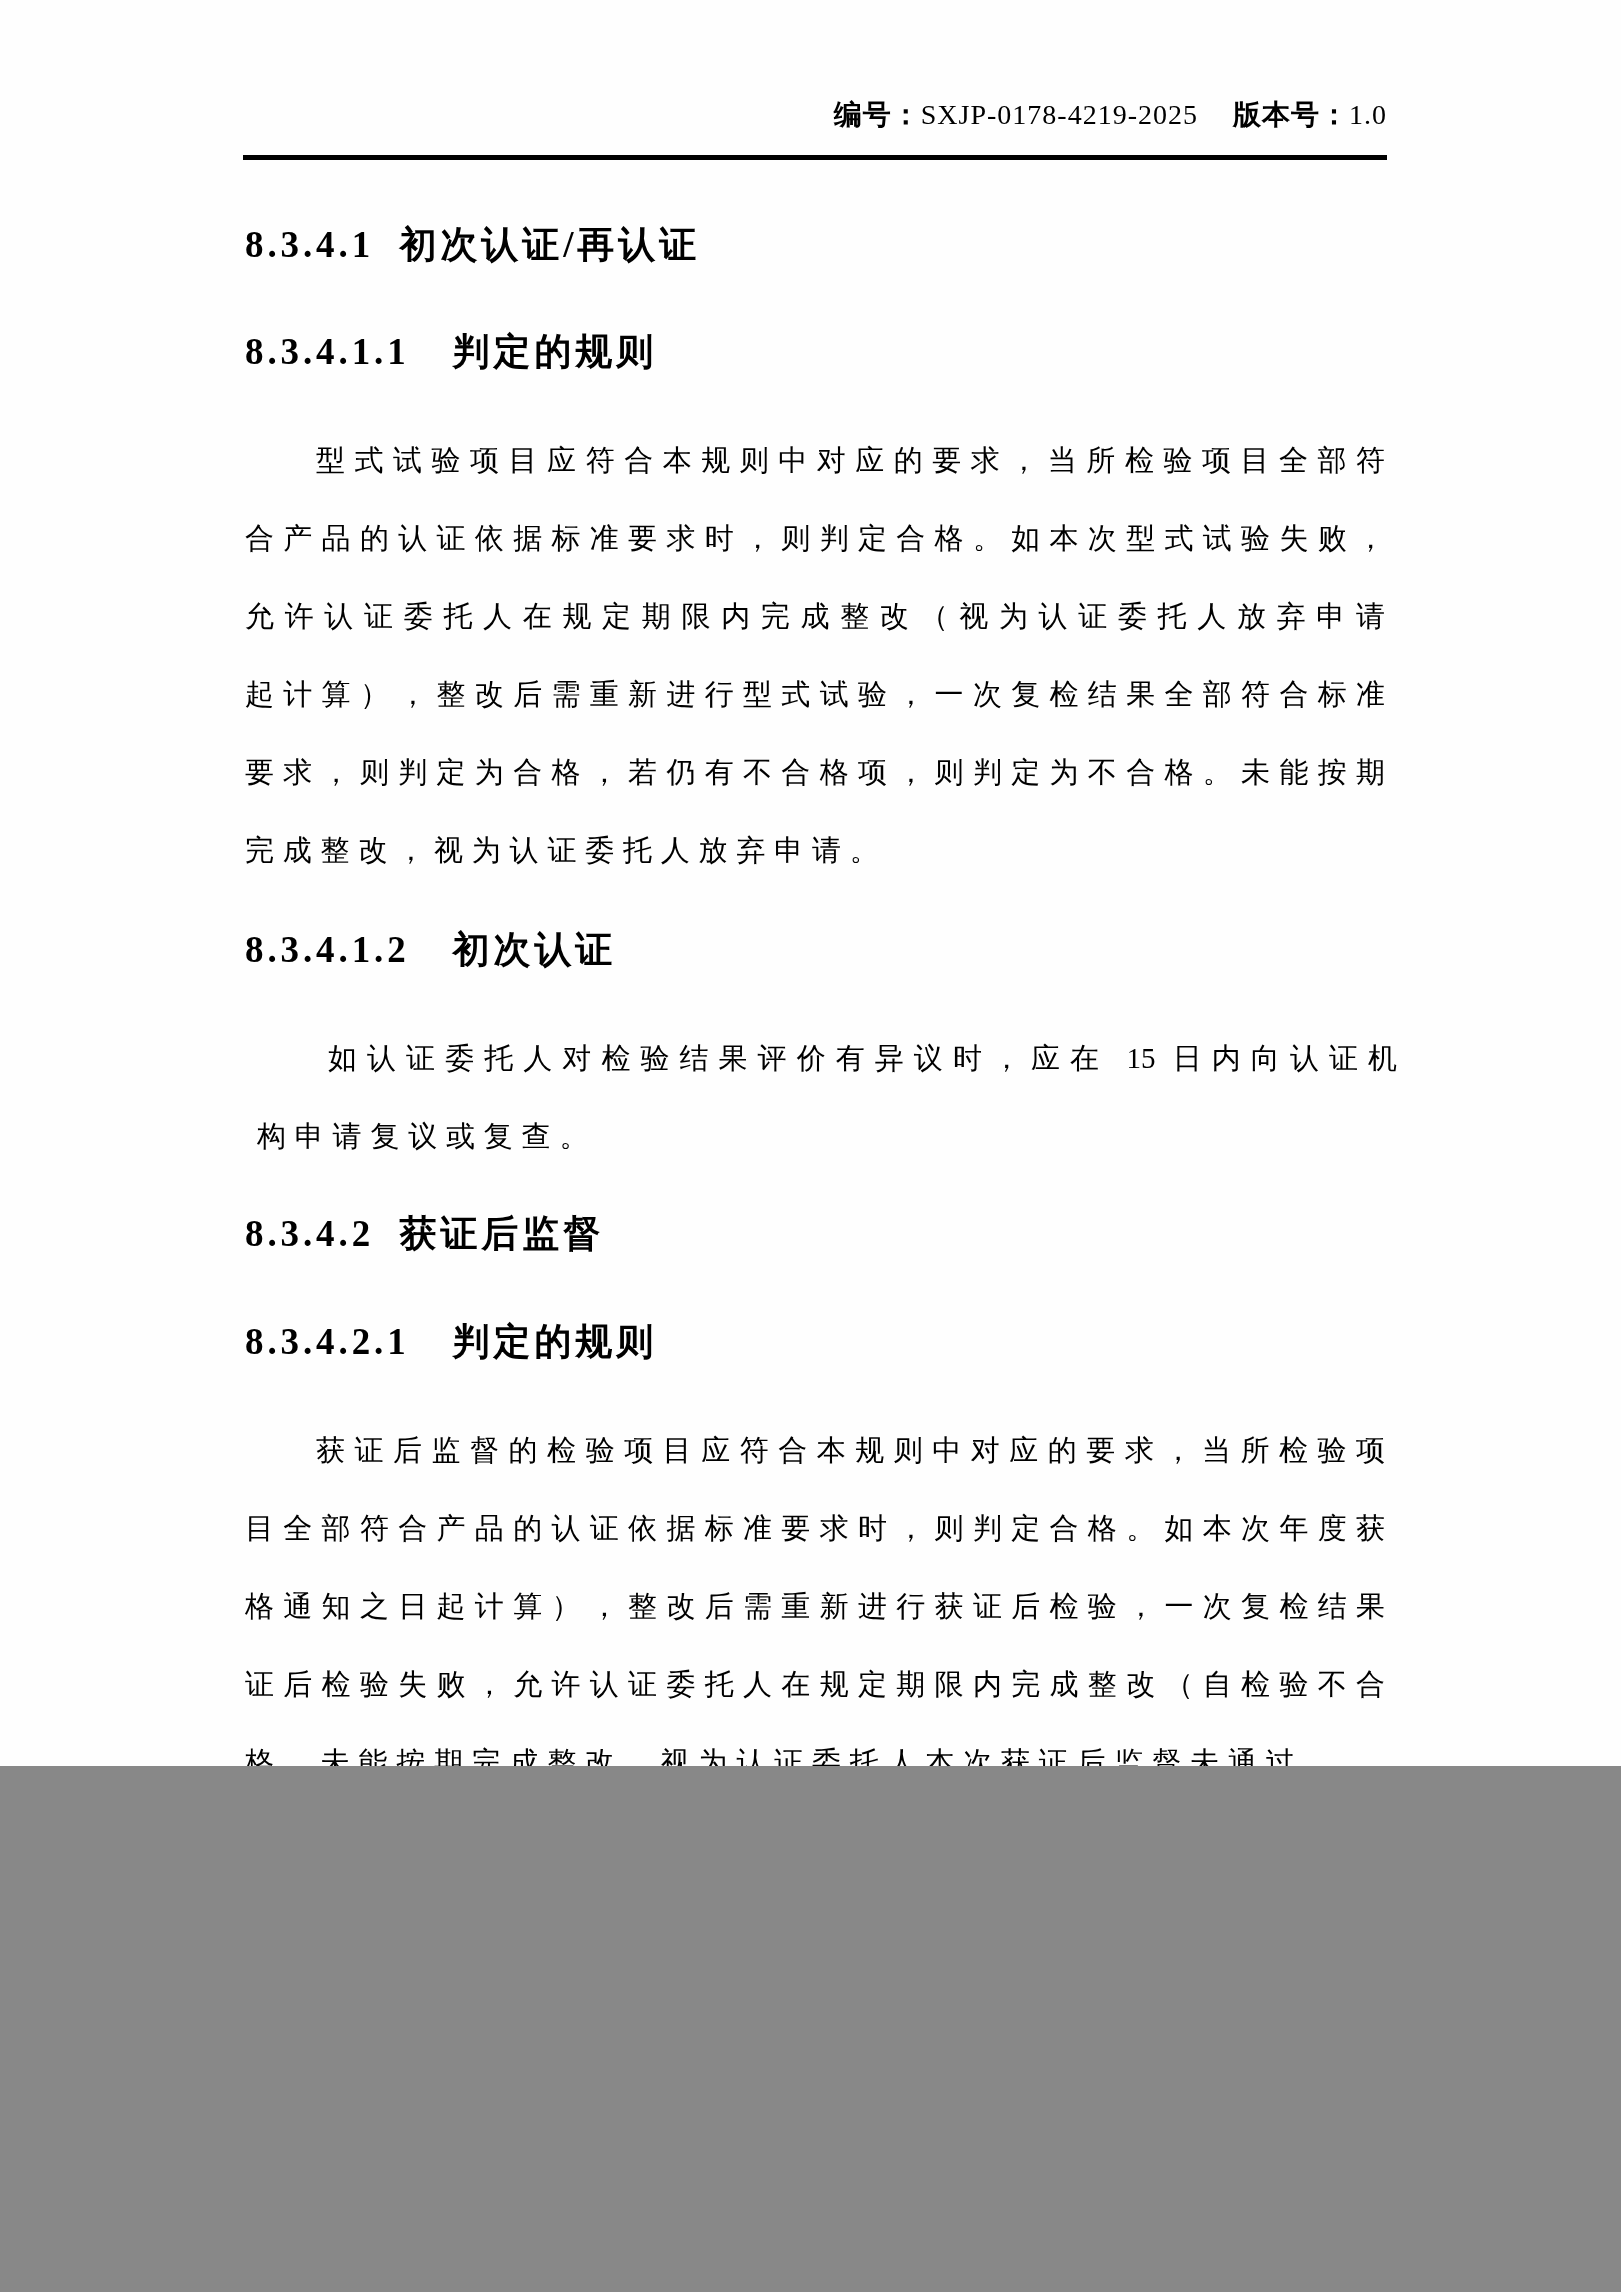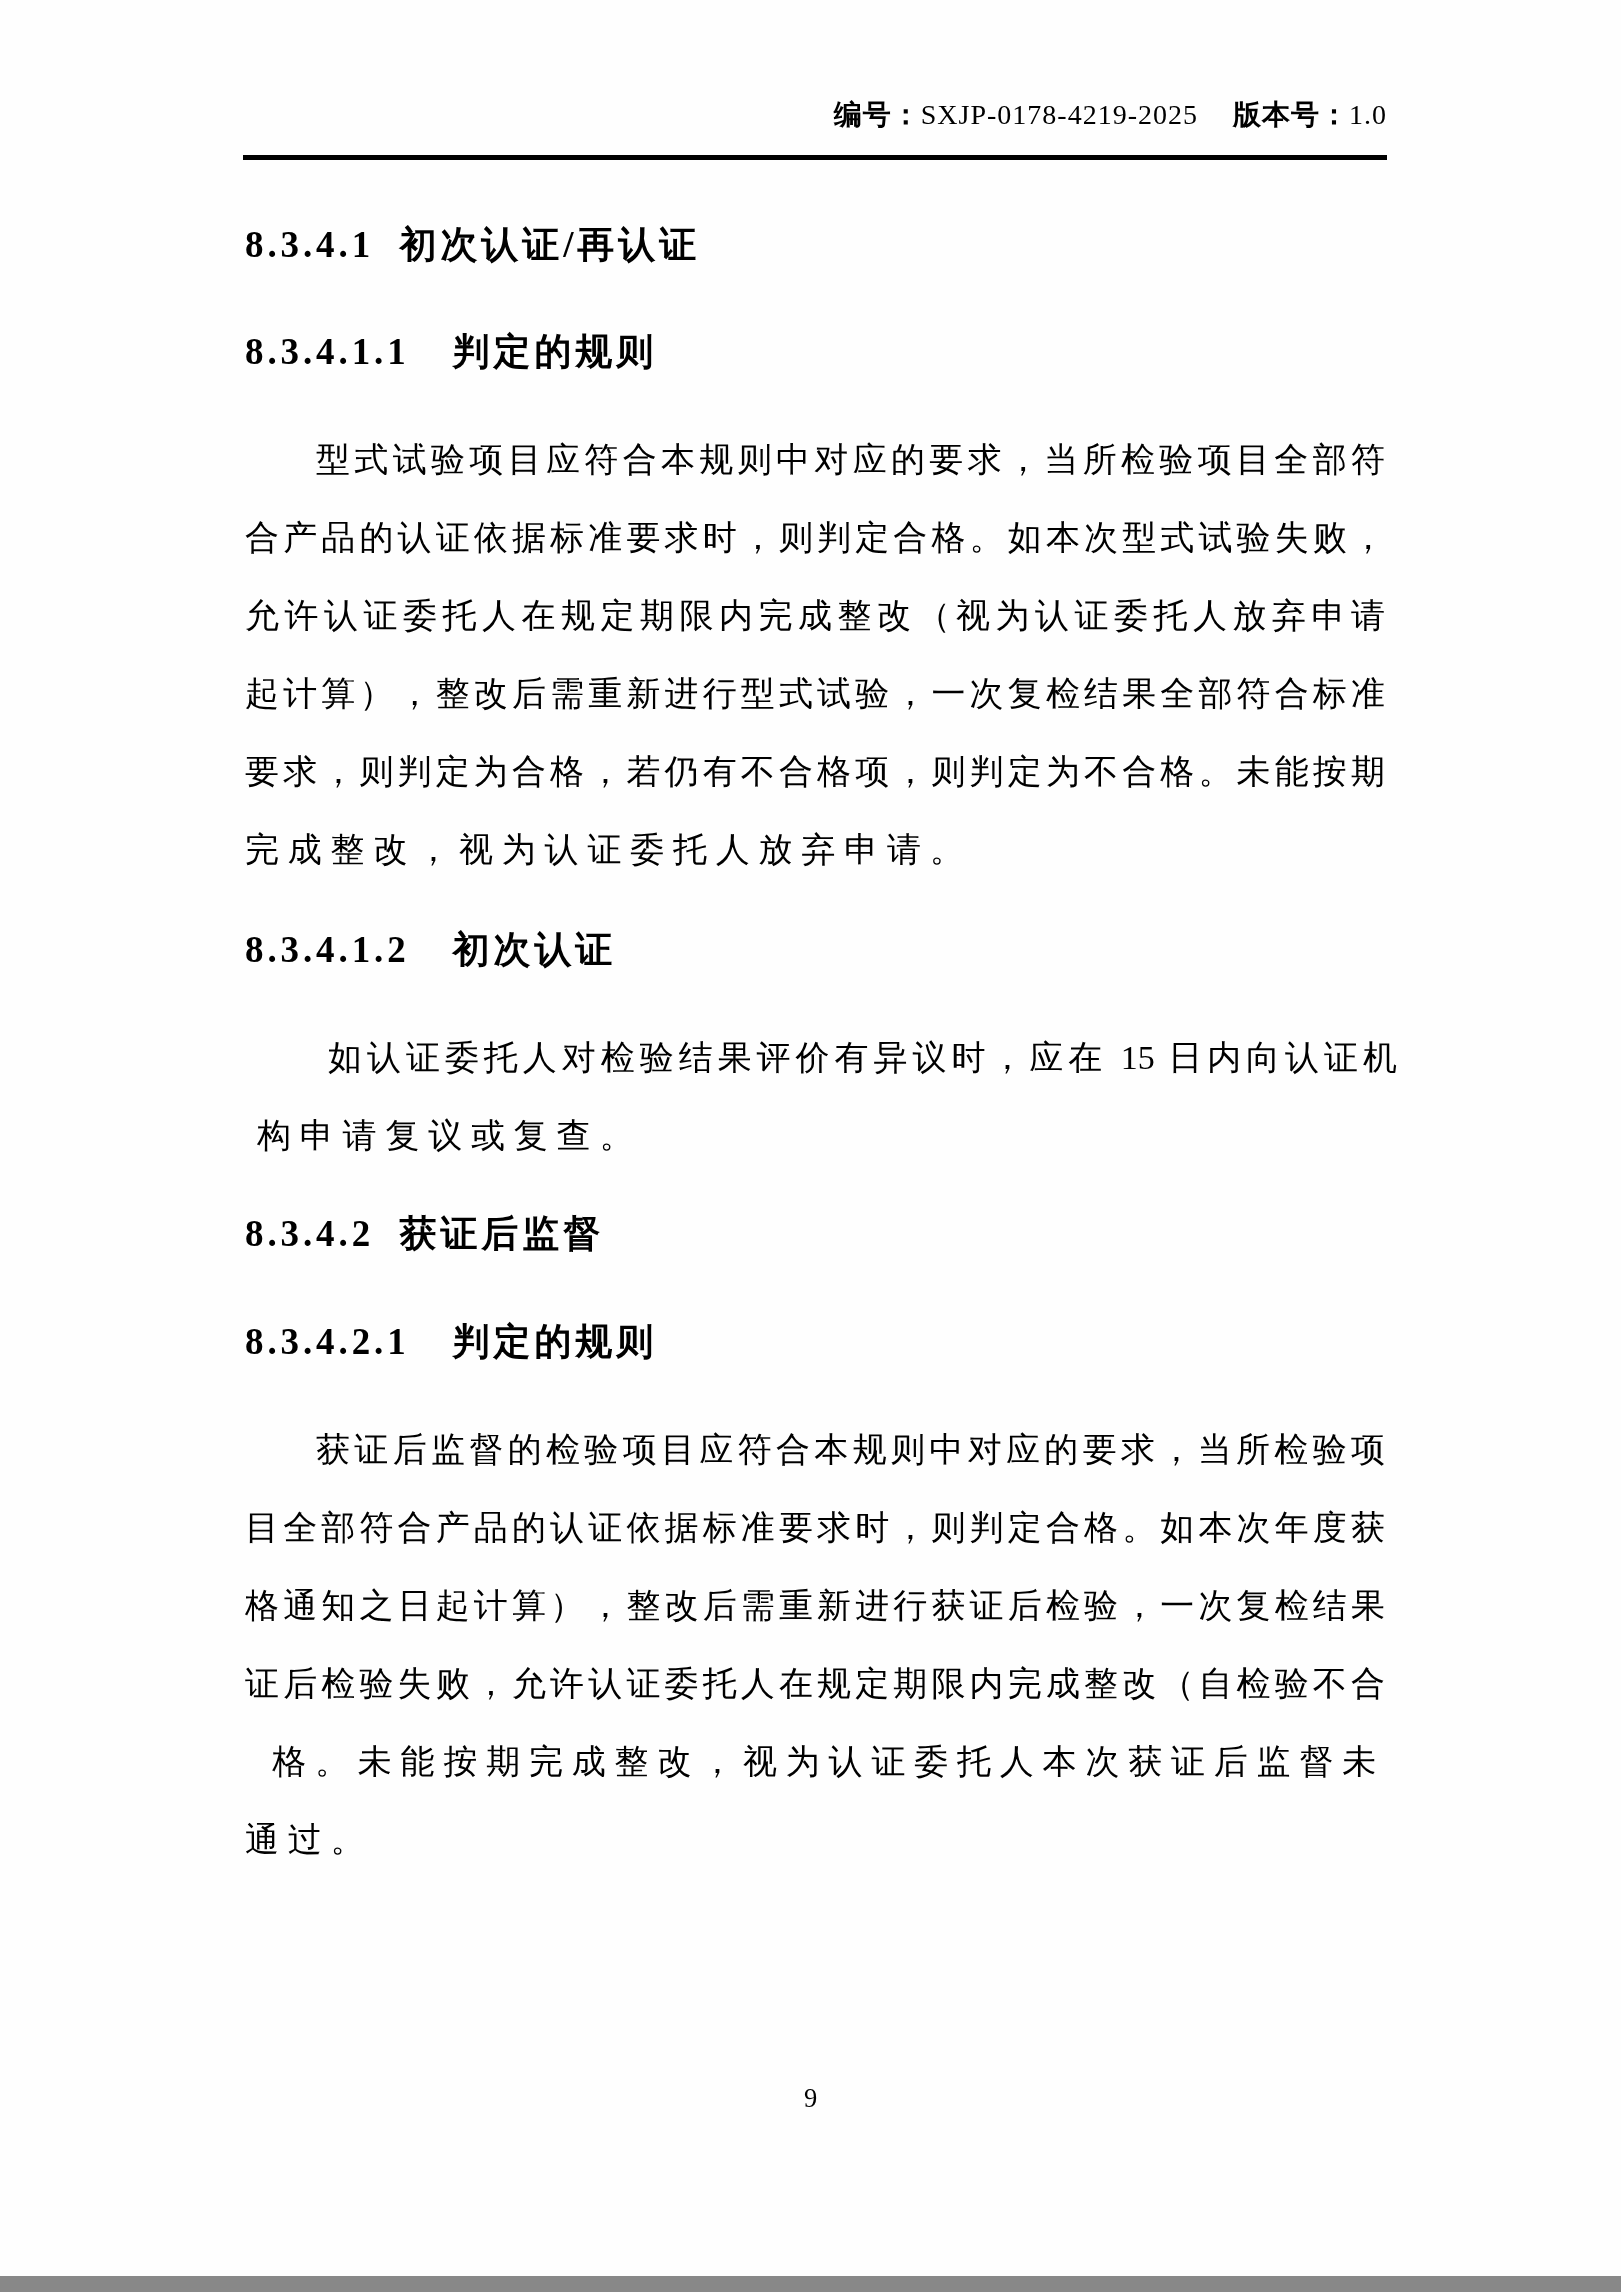--- a/index.html
+++ b/index.html
@@ -1,19 +1,19 @@
 <!DOCTYPE html>
 <html><head>
 <meta charset="utf-8">
 <style>
   html,body{margin:0;padding:0;background:#888;}
   .page{
     position:relative;
     width:1621px;
-    height:2276px;
+    height:1766px;
     margin:0 auto;
     background:#fefefe;
     font-family:"Liberation Serif","DejaVu Serif",serif;
     color:#000;
     overflow:hidden;
   }
   
   .header{
     position:absolute;
     top:92px;
@@ -65,21 +65,21 @@
   #h-8341  {top:222px;}
   #h-83411 {top:329px;}
   #h-83412 {top:927px;}
   #h-8342  {top:1211px;}
   #h-83421 {top:1319px;}
   
   .para{
     position:absolute;
     left:245px;
     width:1140px;
-    font-size:34px;
+    font-size:29px;
   }
   #p1{top:421px;}
   #p2{top:1019px;margin-left:12px;}
   #p3{top:1411px;}
   .line{
     line-height:78px;
     height:78px;
     text-align:justify;
     text-align-last:justify;
     text-justify:inter-character;

